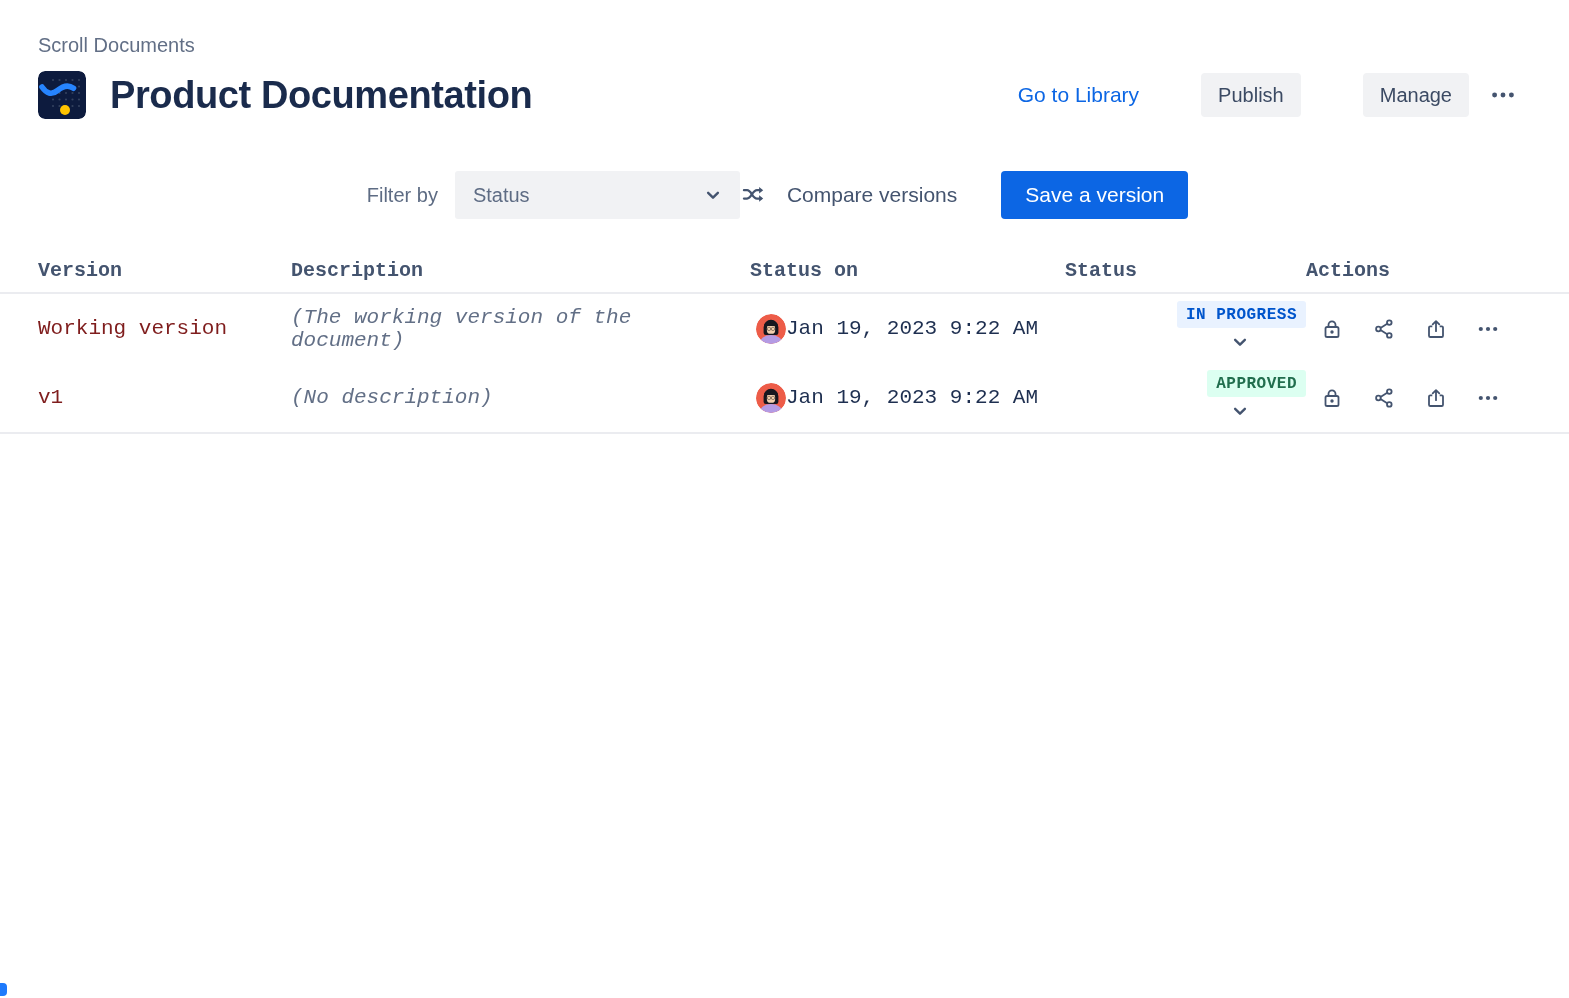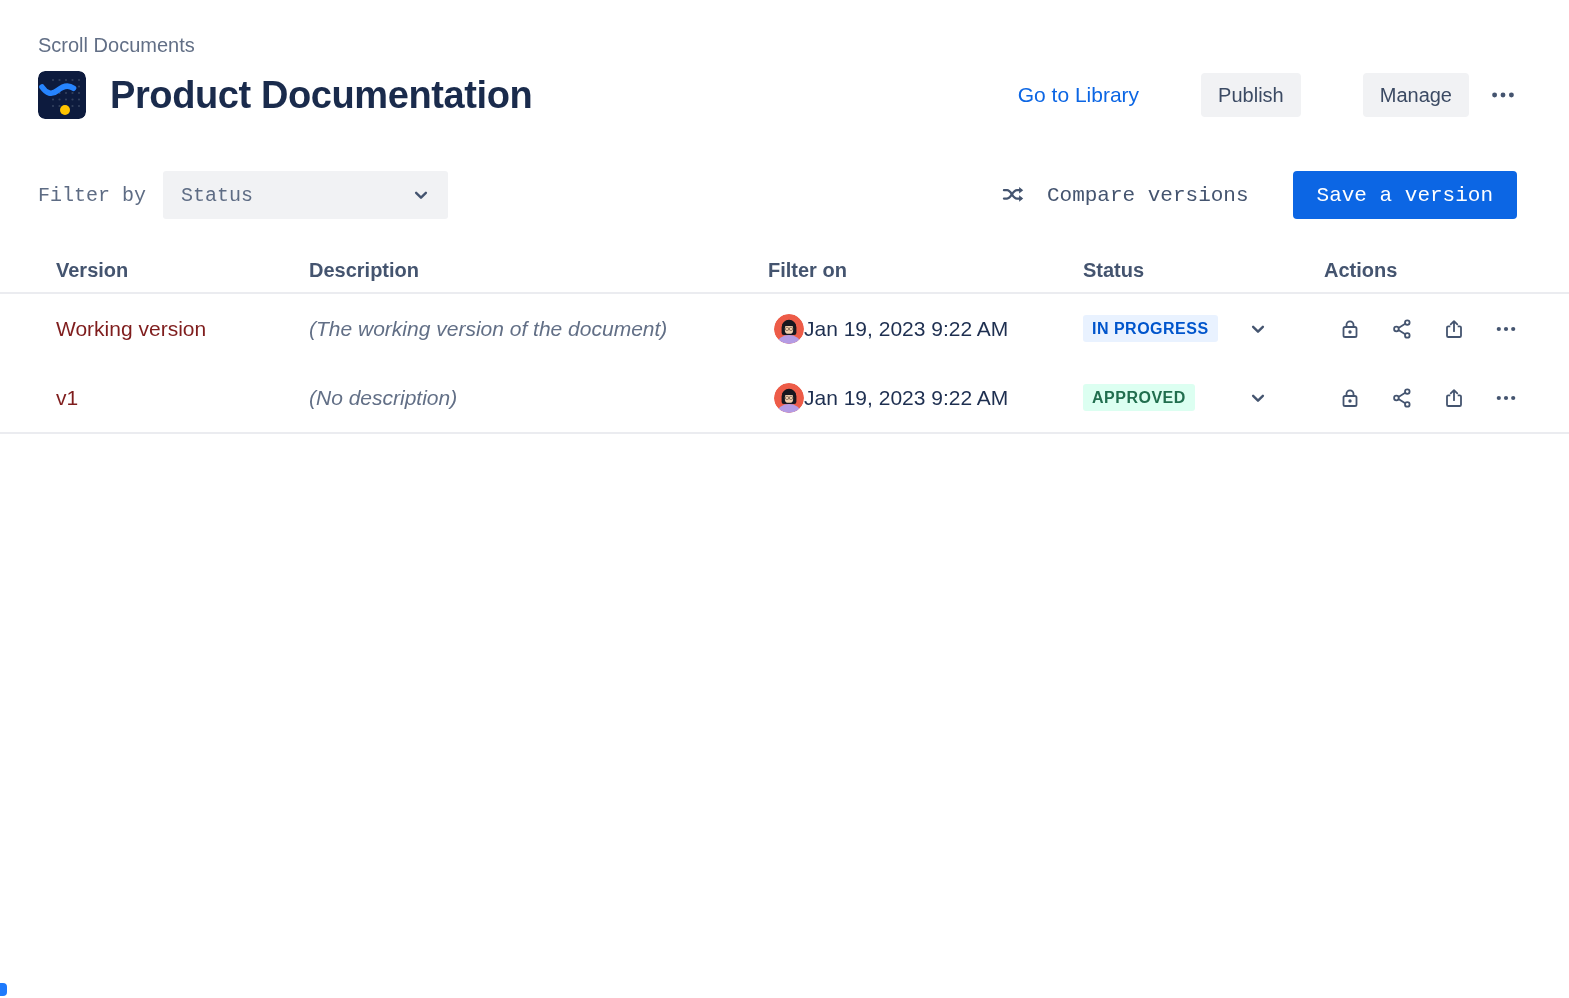--- a/index.html
+++ b/index.html
@@ -14,46 +14,46 @@
   h1.page-title { font-size: 38px; font-weight: 700; letter-spacing: -0.4px; color: #1A2B4C; }
 
   .header-actions { display: flex; align-items: center; gap: 20px; }
   .link { color: #0C66E4; font-size: 21px; font-weight: 500; text-decoration: none; cursor: pointer; }
   .btn { display: inline-flex; align-items: center; justify-content: center; height: 44px; padding: 0 17px;
          background: #F1F2F4; border: none; border-radius: 4px; font-size: 20px; color: #3B4A63;
          font-family: inherit; cursor: pointer; margin-left: 42px; }
   .btn-more { background: transparent; border: none; padding: 0; width: 28px; height: 28px; cursor: pointer;
               display: inline-flex; align-items: center; justify-content: center; }
 
-  .filter-row { margin: 52px 52px 0 38px; display: flex; justify-content: space-between; align-items: center; height: 48px; font-family: Liberation Mono, monospace; }
+  .filter-row { margin: 52px 52px 0 38px; display: flex; justify-content: center; align-items: center; height: 48px; }
   .filter-left { display: flex; align-items: center; gap: 17px; }
   .filter-label { font-size: 20px; color: #5E6C84; }
   .select { width: 285px; height: 48px; background: #F1F2F4; border-radius: 3px; padding: 0 14px 0 18px;
             display: flex; align-items: center; justify-content: space-between; cursor: pointer; }
   .select-value { font-size: 20px; color: #5E6C84; }
 
   .filter-right { display: flex; align-items: center; gap: 44px; }
   .compare { display: inline-flex; align-items: center; gap: 20px; background: transparent; border: none;
              font-size: 21px; color: #44546F; font-family: inherit; cursor: pointer; }
   .btn-primary { display: inline-flex; align-items: center; justify-content: center; height: 48px; padding: 0 24px;
                  background: #0C66E4; color: #fff; border: none; border-radius: 4px; font-size: 21px;
                  font-weight: 500; font-family: inherit; cursor: pointer; }
 
   .grid { display: grid; grid-template-columns: 253px 459px 315px 241px 1fr; align-items: center;
-          padding-left: 56px; padding-right: 52px; }
+          padding-left: 38px; padding-right: 52px; font-family: Liberation Mono, monospace; }
   .thead { margin-top: 40px; padding-bottom: 10px; }
   .th { font-size: 20px; font-weight: 700; color: #44546F; }
   .rule { height: 2px; background: #EBECF0; width: 100%; }
 
   .trow { height: 69px; font-size: 21px; }
   .cell-version a { color: #7f1d1d; text-decoration: none; cursor: pointer; margin-top: 8px; }
   .cell-desc { font-style: italic; color: #626F86; padding-right: 20px; }
   .cell-saved { display: flex; align-items: center; padding-left: 6px; color: #1E2F50; }
   .avatar { width: 30px; height: 30px; border-radius: 50%; flex: 0 0 auto; }
-  .cell-status { display: flex; align-items: center; }
+  .cell-status { display: flex; align-items: flex-end; flex-direction: column; }
   .badge { font-size: 16px; font-weight: 700; letter-spacing: 0.5px; padding: 5px 9px 4px; border-radius: 3px;
            text-transform: uppercase; white-space: nowrap; }
   .badge.inprogress { background: #E9F2FF; color: #0055CC; }
   .badge.approved { background: #DCFFF1; color: #216E4E; }
   .status-chevron { margin-left: auto; margin-right: 52px; background: none; border: none; cursor: pointer;
                     width: 28px; height: 28px; display: inline-flex; align-items: center; justify-content: center; }
   .cell-actions { display: flex; align-items: center; gap: 28px; padding-left: 14px; }
   .icon-btn { background: none; border: none; padding: 0; width: 24px; height: 24px; cursor: pointer;
               display: inline-flex; align-items: center; justify-content: center; }
 
@@ -175,21 +175,21 @@
         </svg>
       <span>Compare versions</span>
     </button>
     <button class="btn-primary">Save a version</button>
   </div>
 </div>
 
 <div class="grid thead">
   <div class="th">Version</div>
   <div class="th">Description</div>
-  <div class="th">Filter on</div>
+  <div class="th">Status on</div>
   <div class="th">Status</div>
   <div class="th">Actions</div>
 </div>
 <div class="rule"></div>
 
 <div class="grid trow">
   <div class="cell-version"><a>Working version</a></div>
   <div class="cell-desc">(The working version of the document)</div>
   <div class="cell-saved">
     <svg class="avatar" viewBox="0 0 30 30">

